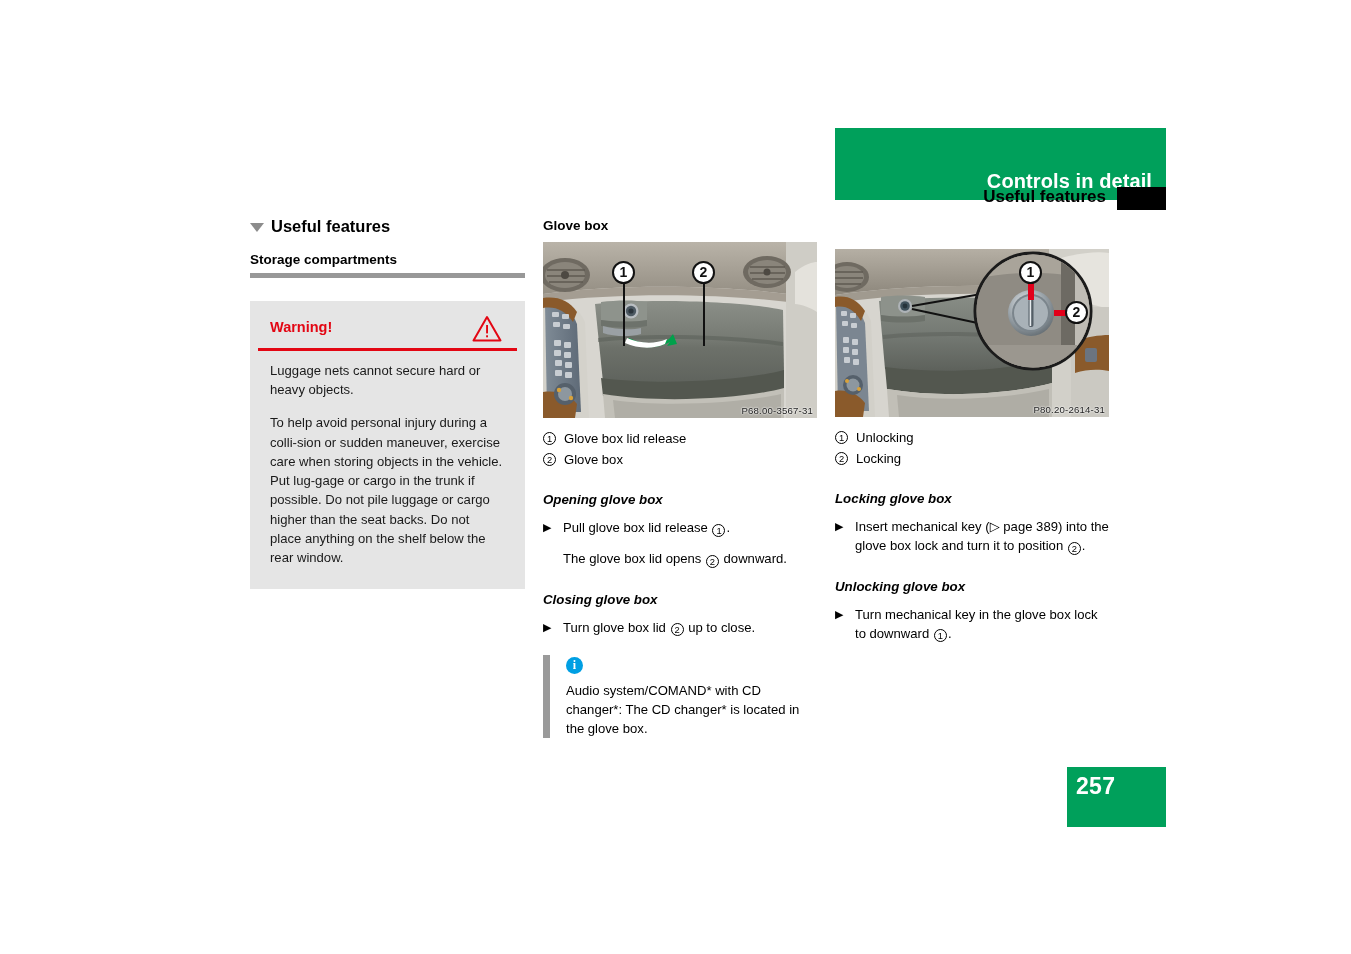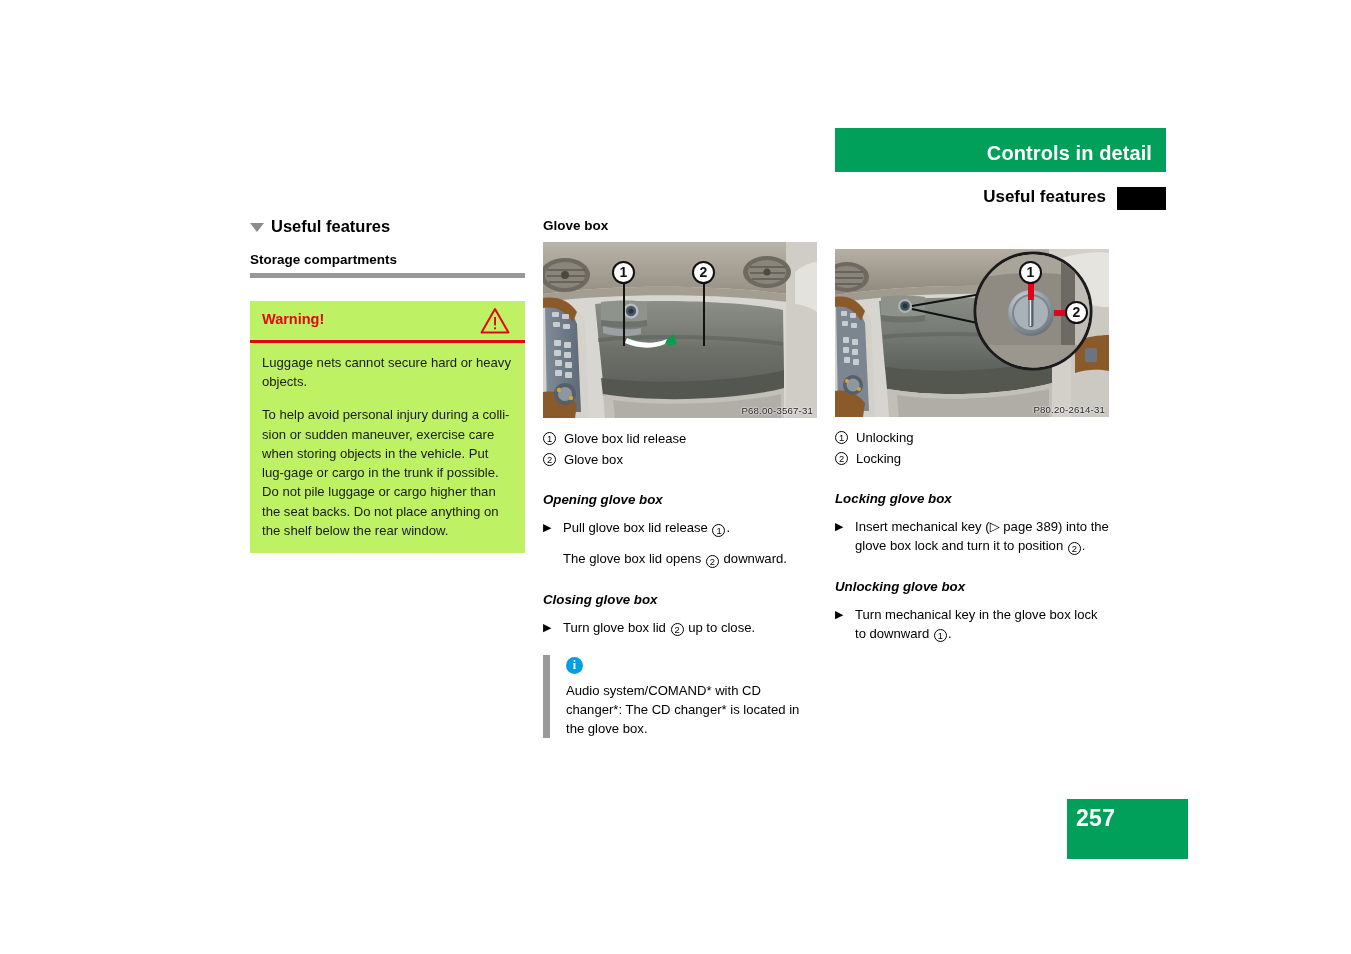--- a/index.html
+++ b/index.html
@@ -22,21 +22,21 @@
     height: 954px;
     overflow: hidden;
   }
 
   
   .header-green {
     position: absolute;
     left: 835px;
     top: 128px;
     width: 331px;
-    height: 44px;
+    height: 72px;
     background: #00A05B;
   }
   .header-green-title {
     position: absolute;
     right: 14px;
     bottom: 7px;
     font-size: 20px;
     font-weight: bold;
     color: #ffffff;
     letter-spacing: 0.1px;
@@ -103,22 +103,22 @@
   }
   .section-rule {
     height: 5px;
     background: #989898;
     margin-top: 5px;
     margin-bottom: 23px;
   }
 
   
   .warning-box {
-    background: #bef264;
-    padding: 0;
+    background: #e5e5e5;
+    padding: 8px;
   }
   .warning-head {
     position: relative;
     height: 42px;
     border-bottom: 3px solid #e30613;
     box-sizing: border-box;
   }
   .warning-head-label {
     position: absolute;
     left: 12px;
@@ -291,22 +291,22 @@
     position: absolute;
     width: 2.4px;
     background: #111;
     z-index: 5;
   }
 
   
   .pagenum-box {
     position: absolute;
     left: 1067px;
-    top: 799px;
-    width: 121px;
+    top: 767px;
+    width: 99px;
     height: 60px;
     background: #00A05B;
   }
   .pagenum {
     position: absolute;
     left: 9px;
     top: 6px;
     color: #ffffff;
     font-size: 23px;
     font-weight: bold;

